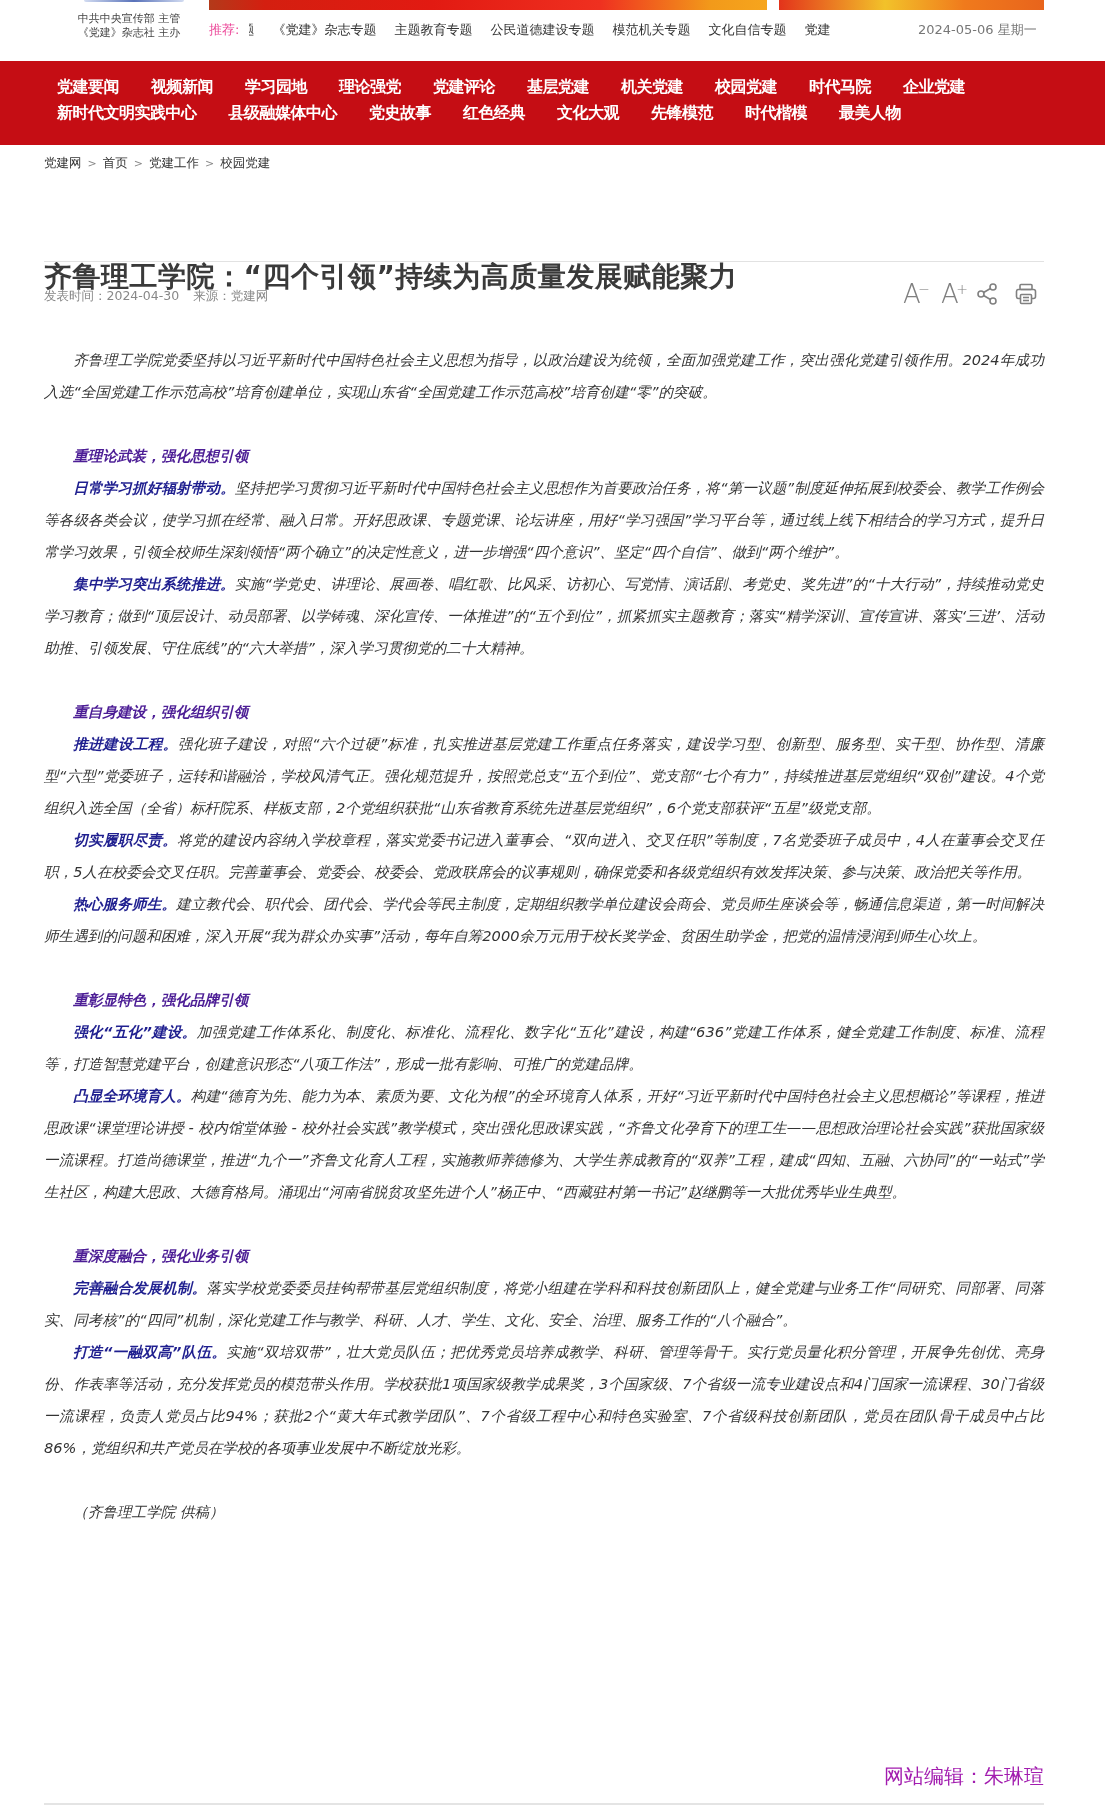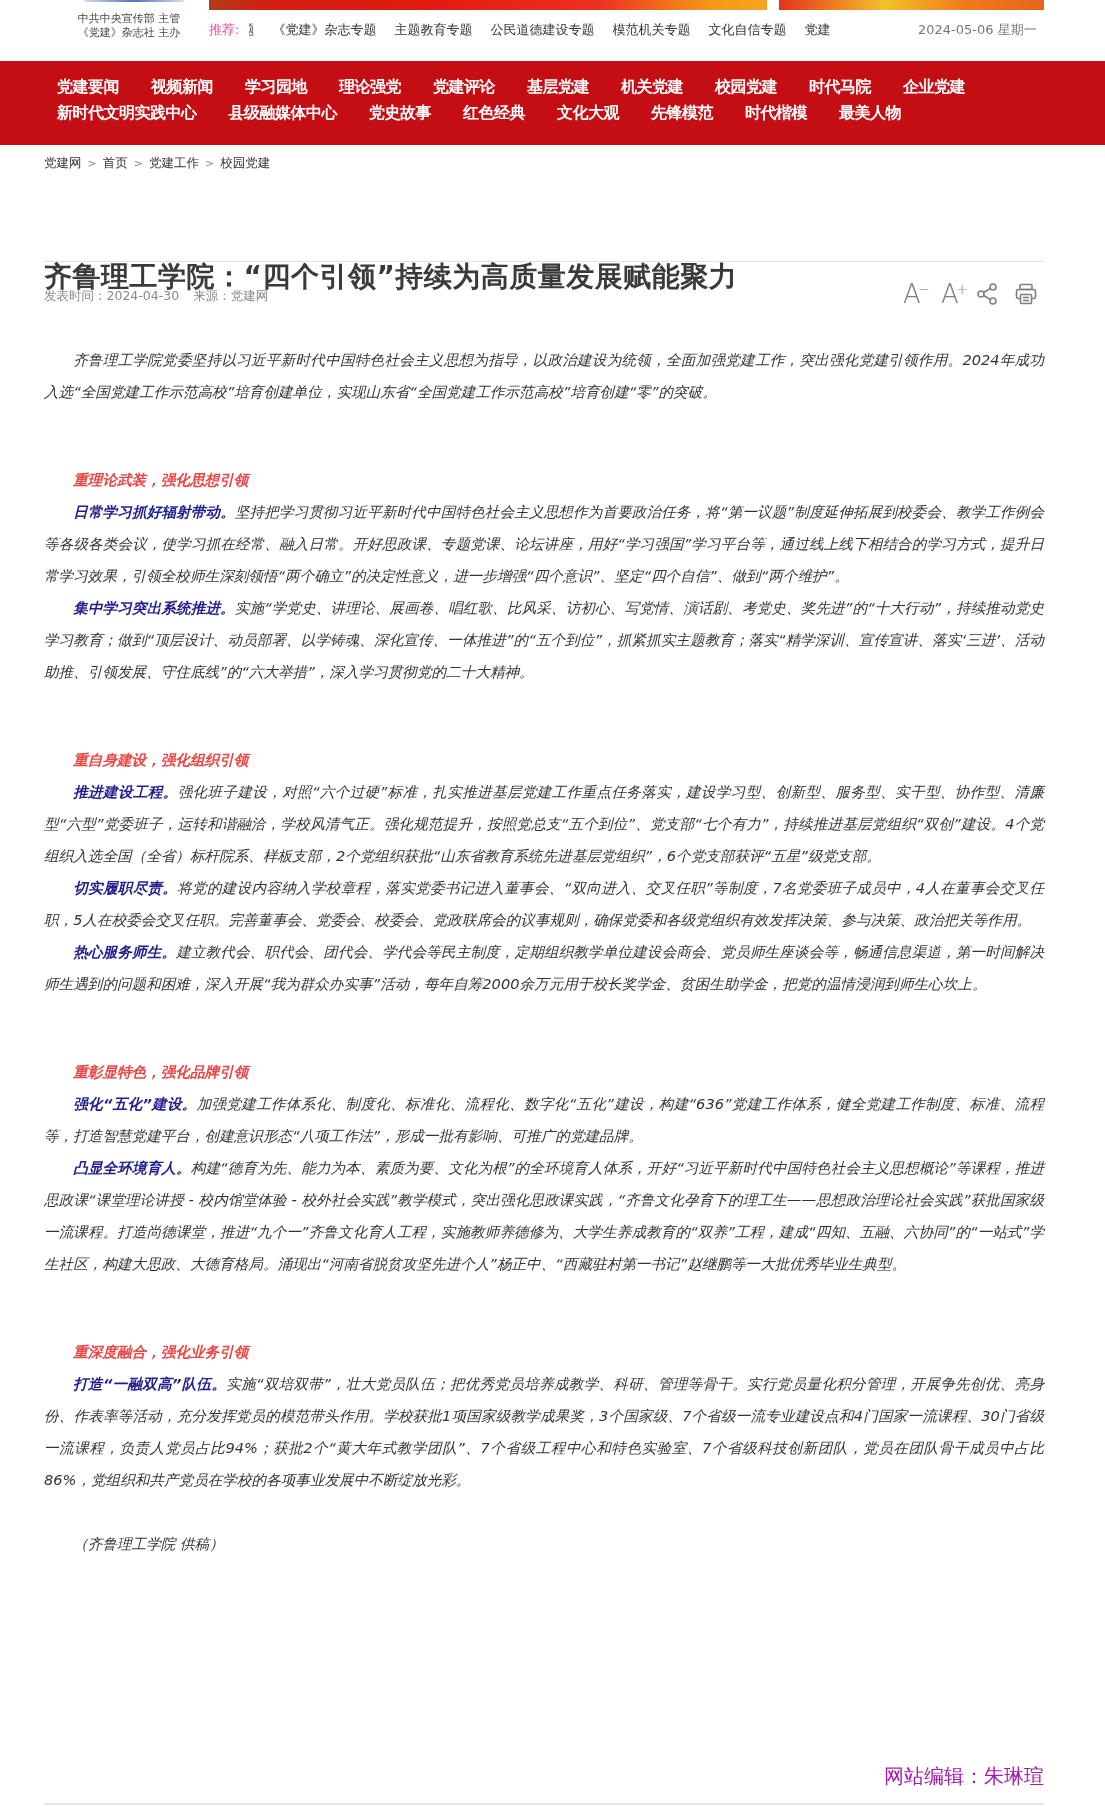--- a/index.html
+++ b/index.html
@@ -41,21 +41,21 @@
     .meta { position: absolute; top: 288px; left: 44px; font-size: 12.5px; color: #888; white-space: nowrap; }
     .meta span { margin-right: 10px; }
     .tools { position: absolute; top: 279px; left: 893px; display: flex; align-items: center; }
     .tool { width: 38px; height: 30px; display: flex; align-items: center; justify-content: center; cursor: pointer; color: #777; }
     .tool .a-letter { font-size: 26px; font-family: "DejaVu Sans", sans-serif; color: #808080; font-weight: 300; position: relative; line-height: 26px; }
     .tool .a-sup { font-size: 14px; position: absolute; top: -5px; right: -9px; color: #808080; }
 
     .article-body { position: absolute; top: 344px; left: 44px; width: 1000px; font-size: 14.6px; line-height: 32px; color: #333; text-align: justify; }
     .article-body p { text-indent: 2em; font-style: italic; }
     .spacer { height: 32px; }
-    .section-heading { color: #ef4444; font-weight: bold; text-indent: 2em; margin-top: 24px; }
+    .section-heading { color: #4c1d95; font-weight: bold; text-indent: 2em; }
     .lead { color: #1f1f8f; font-weight: bold; }
     .byline { margin-top: 32px; }
     .editor { position: absolute; top: 1763px; right: 61px; font-size: 20px; color: #a21caf; white-space: nowrap; }
     .bottom-rule { position: absolute; top: 1803px; left: 44px; width: 1000px; height: 2px; background: #e4e4e4; }
   </style>
 </head>
 <body>
 
 <div class="top-header">
   <div class="logo-block">
@@ -165,19 +165,20 @@
   <p><span class="lead">切实履职尽责。</span><span>将党的建设内容纳入学校章程，落实党委书记进入董事会、“双向进入、交叉任职”等制度，7名党委班子成员中，4人在董事会交叉任职，5人在校委会交叉任职。完善董事会、党委会、校委会、党政联席会的议事规则，确保党委和各级党组织有效发挥决策、参与决策、政治把关等作用。</span></p>
   <p><span class="lead">热心服务师生。</span><span>建立教代会、职代会、团代会、学代会等民主制度，定期组织教学单位建设会商会、党员师生座谈会等，畅通信息渠道，第一时间解决师生遇到的问题和困难，深入开展“我为群众办实事”活动，每年自筹2000余万元用于校长奖学金、贫困生助学金，把党的温情浸润到师生心坎上。</span></p>
 
   <div class="spacer"></div>
   <p class="section-heading">重彰显特色，强化品牌引领</p>
   <p><span class="lead">强化“五化”建设。</span><span>加强党建工作体系化、制度化、标准化、流程化、数字化“五化”建设，构建“636”党建工作体系，健全党建工作制度、标准、流程等，打造智慧党建平台，创建意识形态“八项工作法”，形成一批有影响、可推广的党建品牌。</span></p>
   <p><span class="lead">凸显全环境育人。</span><span>构建“德育为先、能力为本、素质为要、文化为根”的全环境育人体系，开好“习近平新时代中国特色社会主义思想概论”等课程，推进思政课“课堂理论讲授 - 校内馆堂体验 - 校外社会实践”教学模式，突出强化思政课实践，“齐鲁文化孕育下的理工生——思想政治理论社会实践”获批国家级一流课程。打造尚德课堂，推进“九个一”齐鲁文化育人工程，实施教师养德修为、大学生养成教育的“双养”工程，建成“四知、五融、六协同”的“一站式”学生社区，构建大思政、大德育格局。涌现出“河南省脱贫攻坚先进个人”杨正中、“西藏驻村第一书记”赵继鹏等一大批优秀毕业生典型。</span></p>
 
   <div class="spacer"></div>
   <p class="section-heading">重深度融合，强化业务引领</p>
+  <p><span class="lead">完善融合发展机制。</span><span>落实学校党委委员挂钩帮带基层党组织制度，将党小组建在学科和科技创新团队上，健全党建与业务工作“同研究、同部署、同落实、同考核”的“四同”机制，深化党建工作与教学、科研、人才、学生、文化、安全、治理、服务工作的“八个融合”。</span></p>
   <p><span class="lead">打造“一融双高”队伍。</span><span>实施“双培双带”，壮大党员队伍；把优秀党员培养成教学、科研、管理等骨干。实行党员量化积分管理，开展争先创优、亮身份、作表率等活动，充分发挥党员的模范带头作用。学校获批1项国家级教学成果奖，3个国家级、7个省级一流专业建设点和4门国家一流课程、30门省级一流课程，负责人党员占比94%；获批2个“黄大年式教学团队”、7个省级工程中心和特色实验室、7个省级科技创新团队，党员在团队骨干成员中占比86%，党组织和共产党员在学校的各项事业发展中不断绽放光彩。</span></p>
 
   <p class="byline">（齐鲁理工学院 供稿）</p>
 </div>
 
 <div class="editor"><span>网站编辑：</span><span>朱琳瑄</span></div>
 <div class="bottom-rule"></div>
 
 </body></html>

